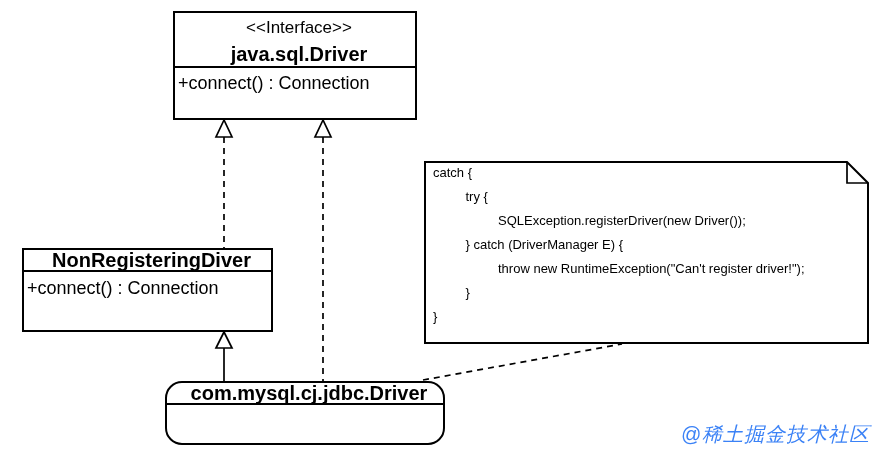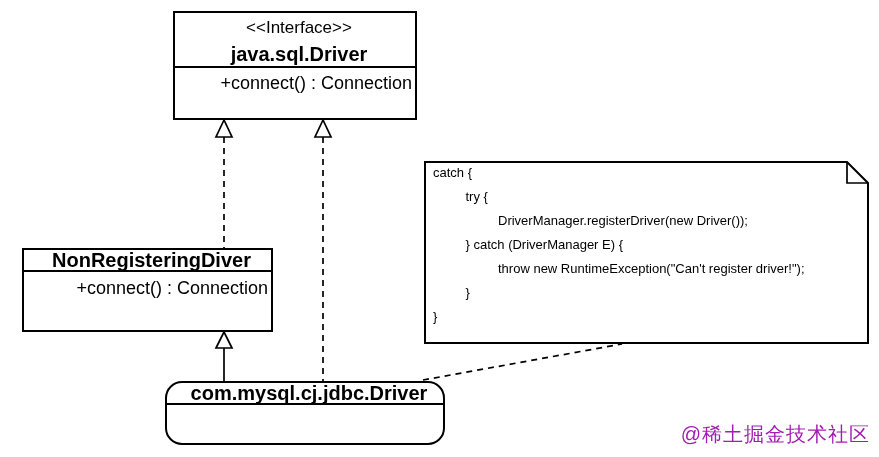--- a/index.html
+++ b/index.html
@@ -34,41 +34,42 @@
     padding-left: 8px;
   }
   .interface-box .title-compartment { height: 55px; padding-top: 2px; box-sizing: border-box; }
   .nonreg-box .title-compartment    { height: 22px; box-sizing: border-box; }
   .mysql-box .title-compartment     { height: 22px; box-sizing: border-box; }
 
   .stereotype { font-size: 17px; line-height: 26px; white-space: nowrap; }
   .class-name { font-size: 20px; font-weight: bold; line-height: 26px; white-space: nowrap; }
   .nonreg-box .class-name, .mysql-box .class-name { line-height: 20px; }
 
-  .method-compartment { padding: 5px 3px 0 3px; text-align: right; }
+  .method-compartment { padding: 5px 3px 0 3px; }
   .method { font-size: 18px; line-height: 22px; white-space: nowrap; }
   .interface-box .method-compartment { padding-top: 4px; }
 
   .note-text {
     position: absolute;
     left: 433px; top: 161px;
     width: 430px;
     font-size: 13px;
     line-height: 24px;
   }
   .code-line { white-space: pre; }
 
   .watermark {
     position: absolute;
     right: 9px; top: 423px;
     font-size: 20px;
     line-height: 22px;
-    color: #a21caf;
+    color: #3b82f6;
     letter-spacing: 1px;
     white-space: nowrap;
+    font-style: italic;
   }
 </style>
 </head>
 <body>
 
 <div class="canvas">
 
   <svg class="connector-layer" viewBox="0 0 879 457" xmlns="http://www.w3.org/2000/svg">
 
     <line x1="224" y1="137" x2="224" y2="248" stroke="#000000" stroke-width="1.7" stroke-dasharray="6 5"></line>
@@ -108,21 +109,21 @@
   <div class="uml-class mysql-box">
     <div class="title-compartment">
       <div class="class-name">com.mysql.cj.jdbc.Driver</div>
     </div>
     <div class="method-compartment empty"></div>
   </div>
 
   <div class="note-text">
     <div class="code-line">catch {</div>
     <div class="code-line">         try {</div>
-    <div class="code-line">                  DriverManager.registerDriver(new Driver());</div>
+    <div class="code-line">                  SQLException.registerDriver(new Driver());</div>
     <div class="code-line">         } catch (DriverManager E) {</div>
     <div class="code-line">                  throw new RuntimeException("Can't register driver!");</div>
     <div class="code-line">         }</div>
     <div class="code-line">}</div>
   </div>
 
   <div class="watermark">@稀土掘金技术社区</div>
 
 </div>
 

